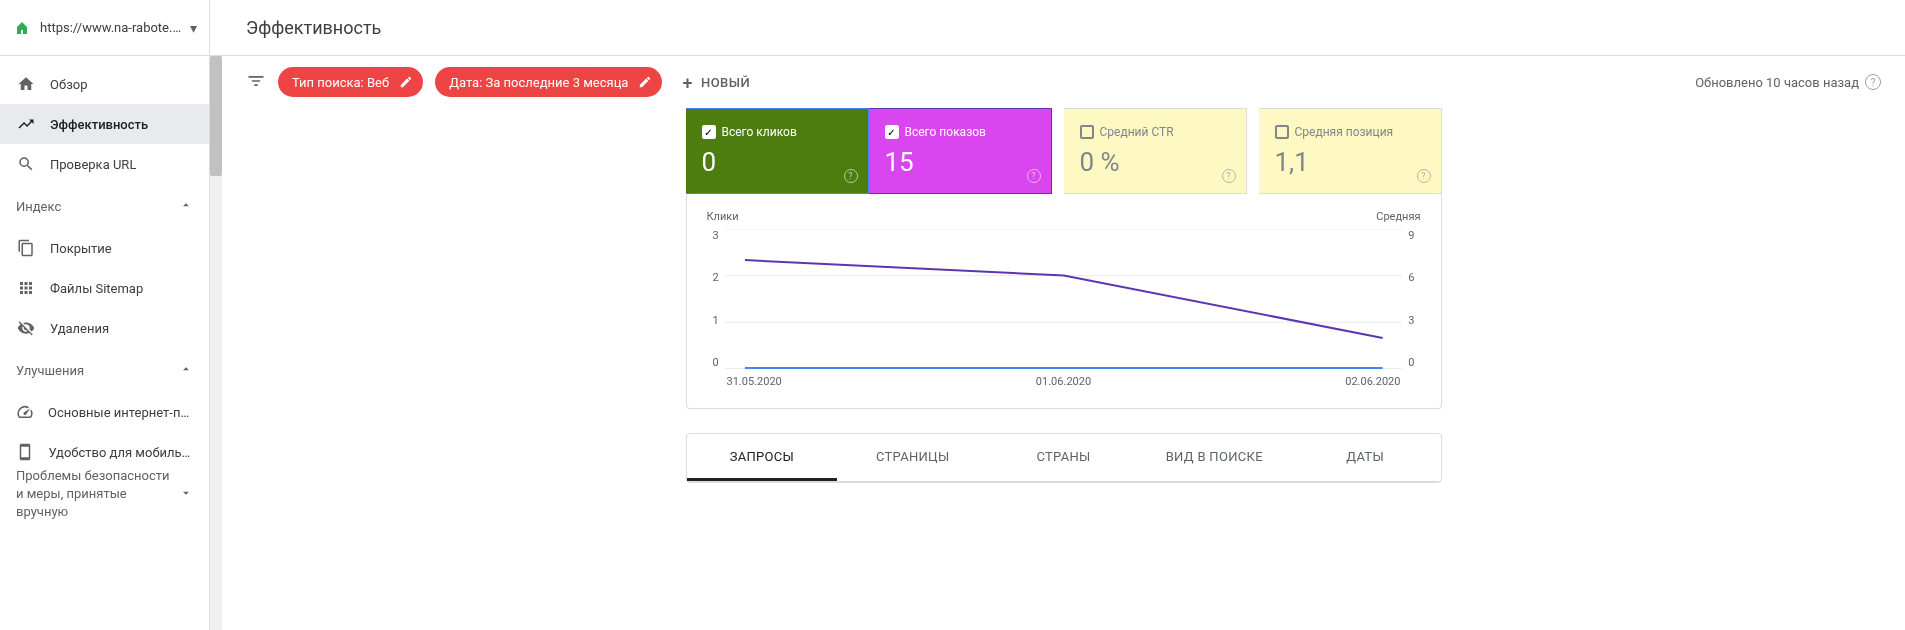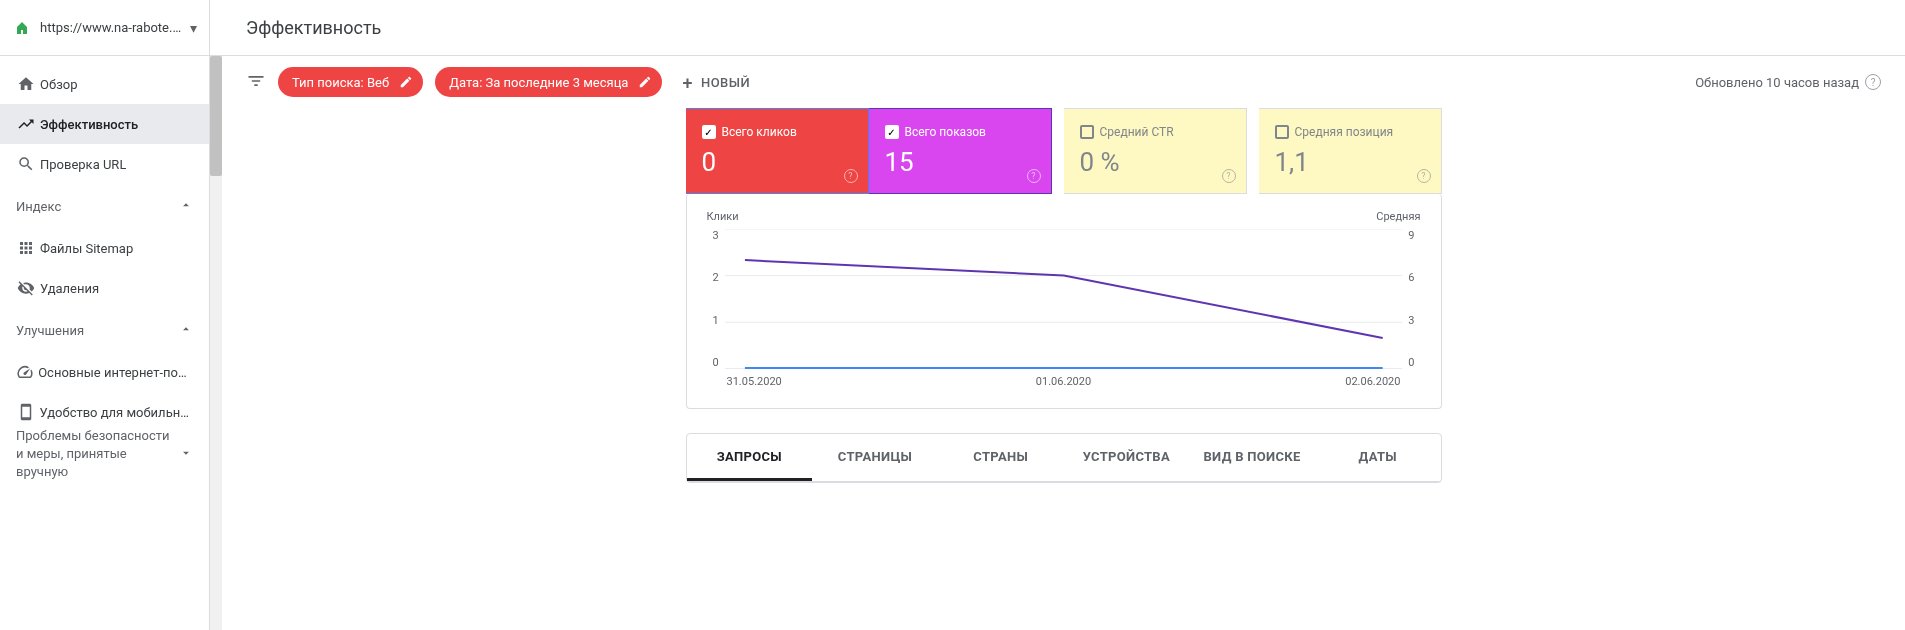--- a/index.html
+++ b/index.html
@@ -7,21 +7,21 @@
   .app { display: flex; width: 1905px; height: 630px; }
 
   
   .sidebar { width: 210px; border-right: 1px solid #dadce0; display: flex; flex-direction: column; background: #fff; }
   .property-selector { height: 56px; border-bottom: 1px solid #dadce0; display: flex; align-items: center; padding: 0 12px; gap: 8px; cursor: pointer; }
   .property-icon { width: 20px; height: 20px; display: inline-flex; align-items: center; justify-content: center; }
   .property-url { flex: 1; font-size: 13px; color: #3c4043; overflow: hidden; text-overflow: ellipsis; white-space: nowrap; }
   .dropdown-arrow { color: #5f6368; }
 
   .nav { flex: 1; overflow-y: auto; padding-top: 8px; }
-  .nav-item { display: flex; align-items: center; height: 40px; padding: 0 16px; gap: 4px; cursor: pointer; color: #3c4043; font-size: 13px; text-align: center; }
+  .nav-item { display: flex; align-items: center; height: 40px; padding: 0 16px; gap: 14px; cursor: pointer; color: #3c4043; font-size: 13px; text-align: center; }
   .nav-item.active { background: #e8eaed; color: #202124; font-weight: 500; }
   .nav-icon { width: 20px; height: 20px; display: inline-flex; align-items: center; justify-content: center; color: #5f6368; }
   .nav-item.active .nav-icon { color: #202124; }
 
   .nav-section { display: flex; align-items: center; justify-content: space-between; height: 44px; padding: 0 16px; color: #5f6368; font-size: 13px; cursor: pointer; }
   .nav-section-label { flex: 1; }
   .nav-label-text { overflow: hidden; text-overflow: ellipsis; white-space: nowrap; }
 
   
   .main { flex: 1; display: flex; flex-direction: column; position: relative; }
@@ -43,21 +43,21 @@
 
   .content { flex: 1; overflow-y: auto; padding: 0 24px 24px 36px; display: flex; flex-direction: column; align-items: center; gap: 24px; }
 
   
   .card { background: #fff; border: 1px solid #dadce0; border-radius: 4px; width: 756px; }
   .metrics-card { display: flex; border: none; border-radius: 0; }
   .metric { flex: 1; padding: 16px; position: relative; border-top: 1px solid #dadce0; border-bottom: 1px solid #dadce0; }
   .metric:not(:last-child) { border-right: 1px solid rgba(255,255,255,0.2); }
   .metric.inactive:not(:last-child) { border-right: 1px solid #dadce0; }
   .metric.inactive:last-child { border-right: 1px solid #dadce0; }
-  .metric.blue { background: #ef4444; color: #fff; border-color: #4285f4; }
+  .metric.blue { background: #4d7c0f; color: #fff; border-color: #4285f4; }
   .metric.purple { background: #d946ef; color: #fff; border-color: #5e35b1; }
   .metric.inactive { background: #fef9c3; color: #80868b; margin-left: 12px; }
   .metric-header { display: flex; align-items: center; gap: 6px; font-size: 12px; margin-bottom: 8px; }
   .metric-check { width: 14px; height: 14px; border: 2px solid currentColor; border-radius: 2px; display: inline-flex; align-items: center; justify-content: center; }
   .metric-check.checked { background: currentColor; }
   .metric-check.checked::after { content: '✓'; color: inherit; font-size: 10px; filter: invert(1); }
   .metric-value { font-size: 26px; font-weight: 400; }
   .metric-help-icon { position: absolute; bottom: 10px; right: 10px; width: 14px; height: 14px; border: 1.2px solid currentColor; border-radius: 50%; display: inline-flex; align-items: center; justify-content: center; font-size: 9px; opacity: 0.6; }
 
   
@@ -67,21 +67,21 @@
   .chart-area { position: relative; height: 140px; display: flex; }
   .chart-yaxis-left, .chart-yaxis-right { display: flex; flex-direction: column; justify-content: space-between; font-size: 11px; color: #5f6368; padding: 0 6px; }
   .chart-yaxis-right { text-align: right; }
   .chart-plot { flex: 1; position: relative; border-left: 0; }
   .chart-plot svg { width: 100%; height: 100%; }
   .chart-xaxis { display: flex; justify-content: space-between; font-size: 11px; color: #5f6368; margin-top: 6px; padding: 0 20px; }
 
   
   .tabs-card { border: 1px solid #dadce0; border-radius: 4px; width: 756px; }
   .tabs-row { display: flex; border-bottom: 1px solid #dadce0; height: 48px; align-items: stretch; }
-  .tab { flex: 1; display: flex; align-items: center; justify-content: center; font-size: 13px; font-weight: 700; color: #5f6368; cursor: pointer; letter-spacing: 0.3px; border-bottom: 3px solid transparent; }
+  .tab { flex: 1; display: flex; align-items: center; justify-content: center; font-size: 13px; font-weight: 400; color: #5f6368; cursor: pointer; letter-spacing: 0.3px; border-bottom: 3px solid transparent; }
   .tab.active { color: #202124; border-bottom-color: #202124; }
 </style>
 </head>
 <body>
 
 <div class="app">
 
   <div class="sidebar">
     <div class="property-selector">
       <span class="property-icon">
@@ -119,20 +119,28 @@
         <span class="nav-label-text">Проверка URL</span>
       </div>
 
       <div class="nav-section">
         <span class="nav-section-label">Индекс</span>
         <span>
           <svg width="14" height="14" viewBox="0 0 24 24" fill="currentColor">
               <path d="M7 14l5-5 5 5z"></path>
             </svg>
         </span>
+      </div>
+      <div class="nav-item">
+        <span class="nav-icon">
+          <svg width="18" height="18" viewBox="0 0 24 24" fill="currentColor">
+              <path d="M16 1H4c-1.1 0-2 .9-2 2v14h2V3h12V1zm3 4H8c-1.1 0-2 .9-2 2v14c0 1.1.9 2 2 2h11c1.1 0 2-.9 2-2V7c0-1.1-.9-2-2-2zm0 16H8V7h11v14z"></path>
+            </svg>
+        </span>
+        <span class="nav-label-text">Покрытие</span>
       </div>
       <div class="nav-item">
         <span class="nav-icon">
           <svg width="18" height="18" viewBox="0 0 24 24" fill="currentColor">
               <path d="M4 4h4v4H4zm6 0h4v4h-4zm6 0h4v4h-4zM4 10h4v4H4zm6 0h4v4h-4zm6 0h4v4h-4zM4 16h4v4H4zm6 0h4v4h-4zm6 0h4v4h-4z"></path>
             </svg>
         </span>
         <span class="nav-label-text">Файлы Sitemap</span>
       </div>
       <div class="nav-item">
@@ -306,23 +314,20 @@
           <div class="tab active">
               <span>ЗАПРОСЫ</span>
             </div>
           <div class="tab">
               <span>СТРАНИЦЫ</span>
             </div>
           <div class="tab">
               <span>СТРАНЫ</span>
             </div>
           <div class="tab">
-              <span>УСТРОЙСТВА</span>
-            </div>
-          <div class="tab">
               <span>ВИД В ПОИСКЕ</span>
             </div>
           <div class="tab">
               <span>ДАТЫ</span>
             </div>
         </div>
       </div>
 
     </div>
   </div>

